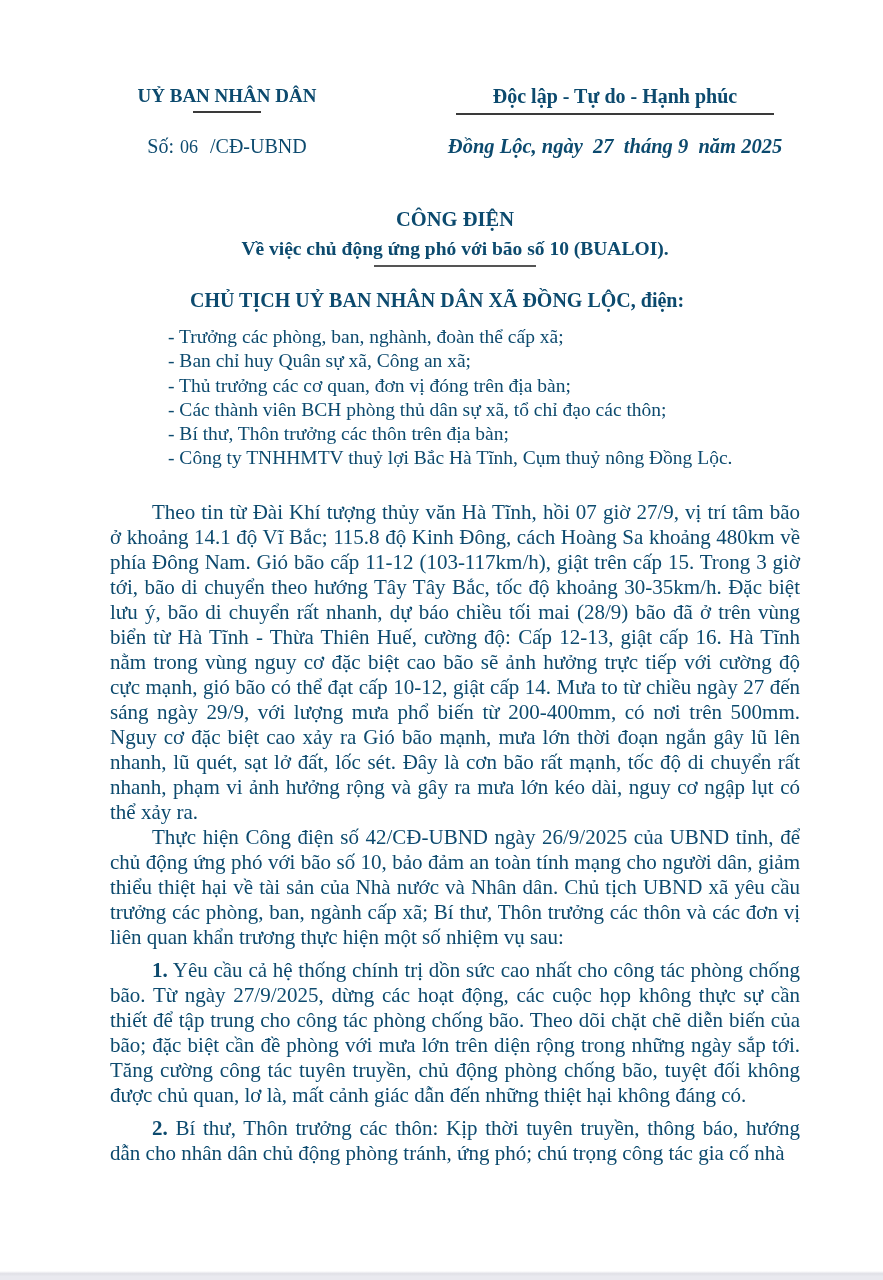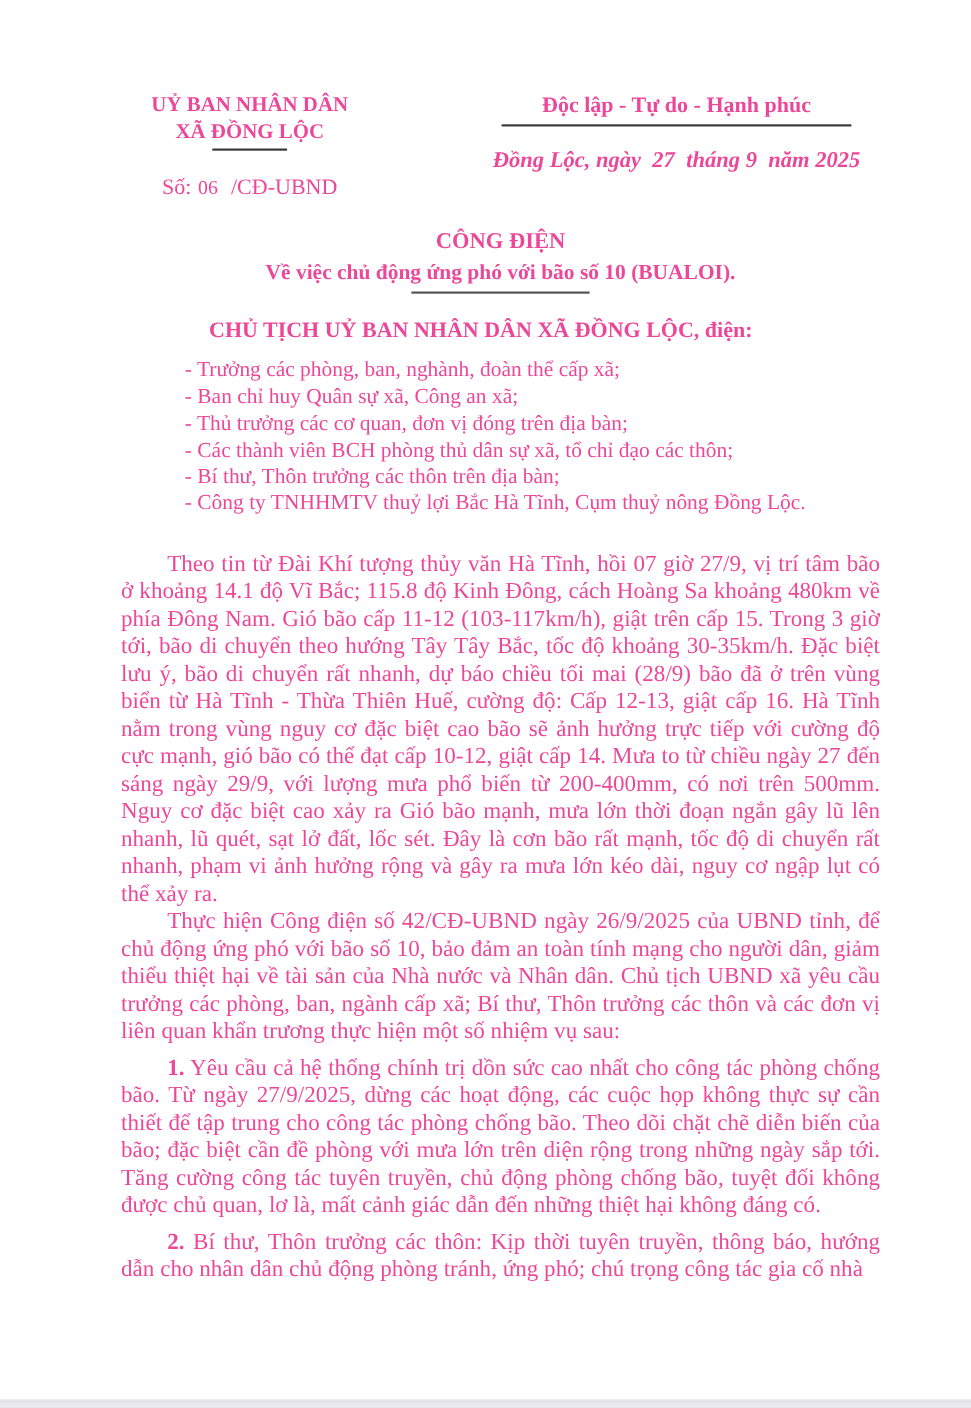--- a/index.html
+++ b/index.html
@@ -1,20 +1,20 @@
 <!DOCTYPE html>
 <html><head>
 <meta charset="utf-8">
 <style>
   html,body { margin:0; padding:0; background:#ffffff; }
   .page {
     position:relative;
     width:883px; height:1280px;
     background:#ffffff;
-    color:#ec4899;
+    color:#0c4a6e;
     font-family:"Liberation Serif","DejaVu Serif",serif;
     overflow:hidden;
   }
   .bold { font-weight:700; }
 
   
   .header { position:absolute; top:84px; left:0; right:0; display:flex; }
   .header-left { width:330px; margin-left:62px; text-align:center; }
   .header-right { flex:1; margin-right:45px; text-align:center; }
   .auth-line { font-size:19px; line-height:24px; font-weight:700; }
@@ -55,21 +55,20 @@
     background:linear-gradient(to bottom,#ffffff 0%,#e0e0e6 30%,#e9e9ef 60%,#e9e9ef 100%); }
 </style>
 </head>
 <body>
 
 <div class="page">
 
   <div class="header">
     <div class="header-left">
       <div class="auth-line">UỶ BAN NHÂN DÂN</div>
-      <div class="auth-line">XÃ ĐỒNG LỘC</div>
       <div class="hr-short"></div>
       <div class="doc-number">
         <span>Số:</span><span class="num">06</span><span>/CĐ-UBND</span>
       </div>
     </div>
     <div class="header-right">
       <div class="motto">Độc lập - Tự do - Hạnh phúc</div>
       <div class="hr-long"></div>
       <div class="dateline">Đồng Lộc, ngày  27  tháng 9  năm 2025</div>
     </div>

